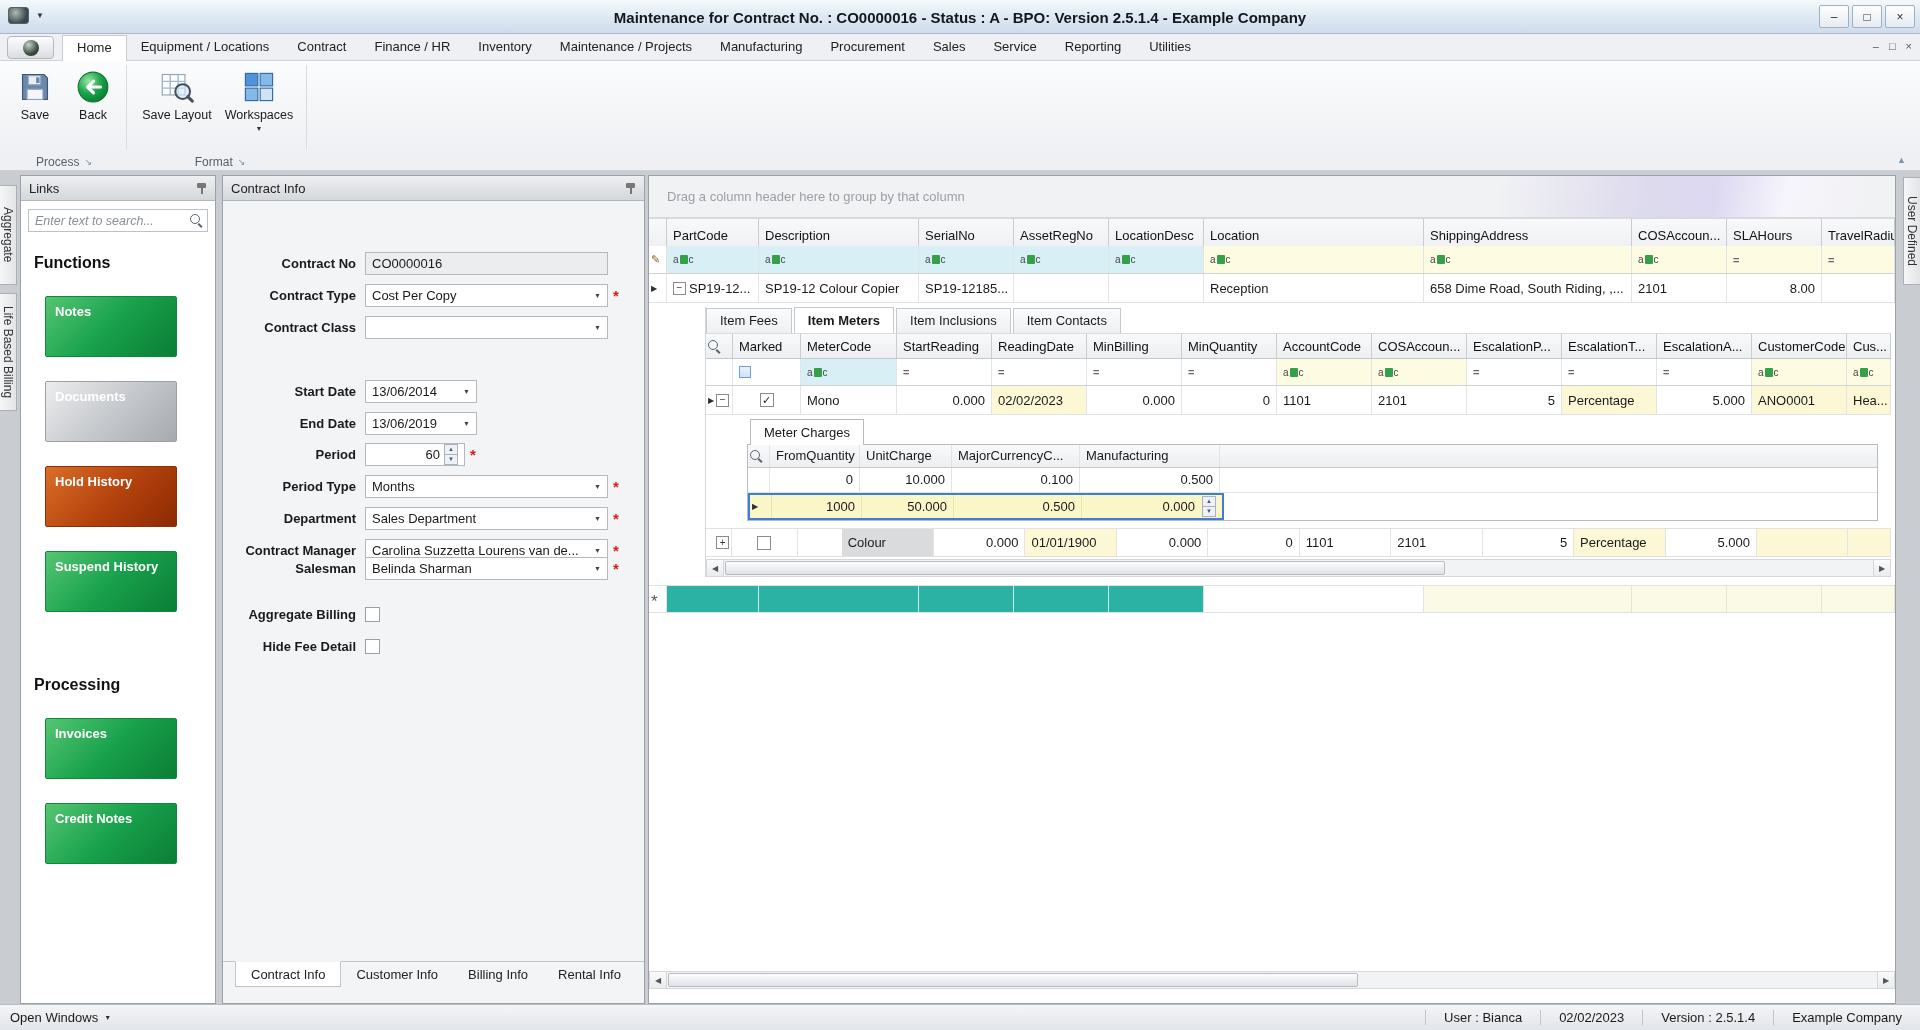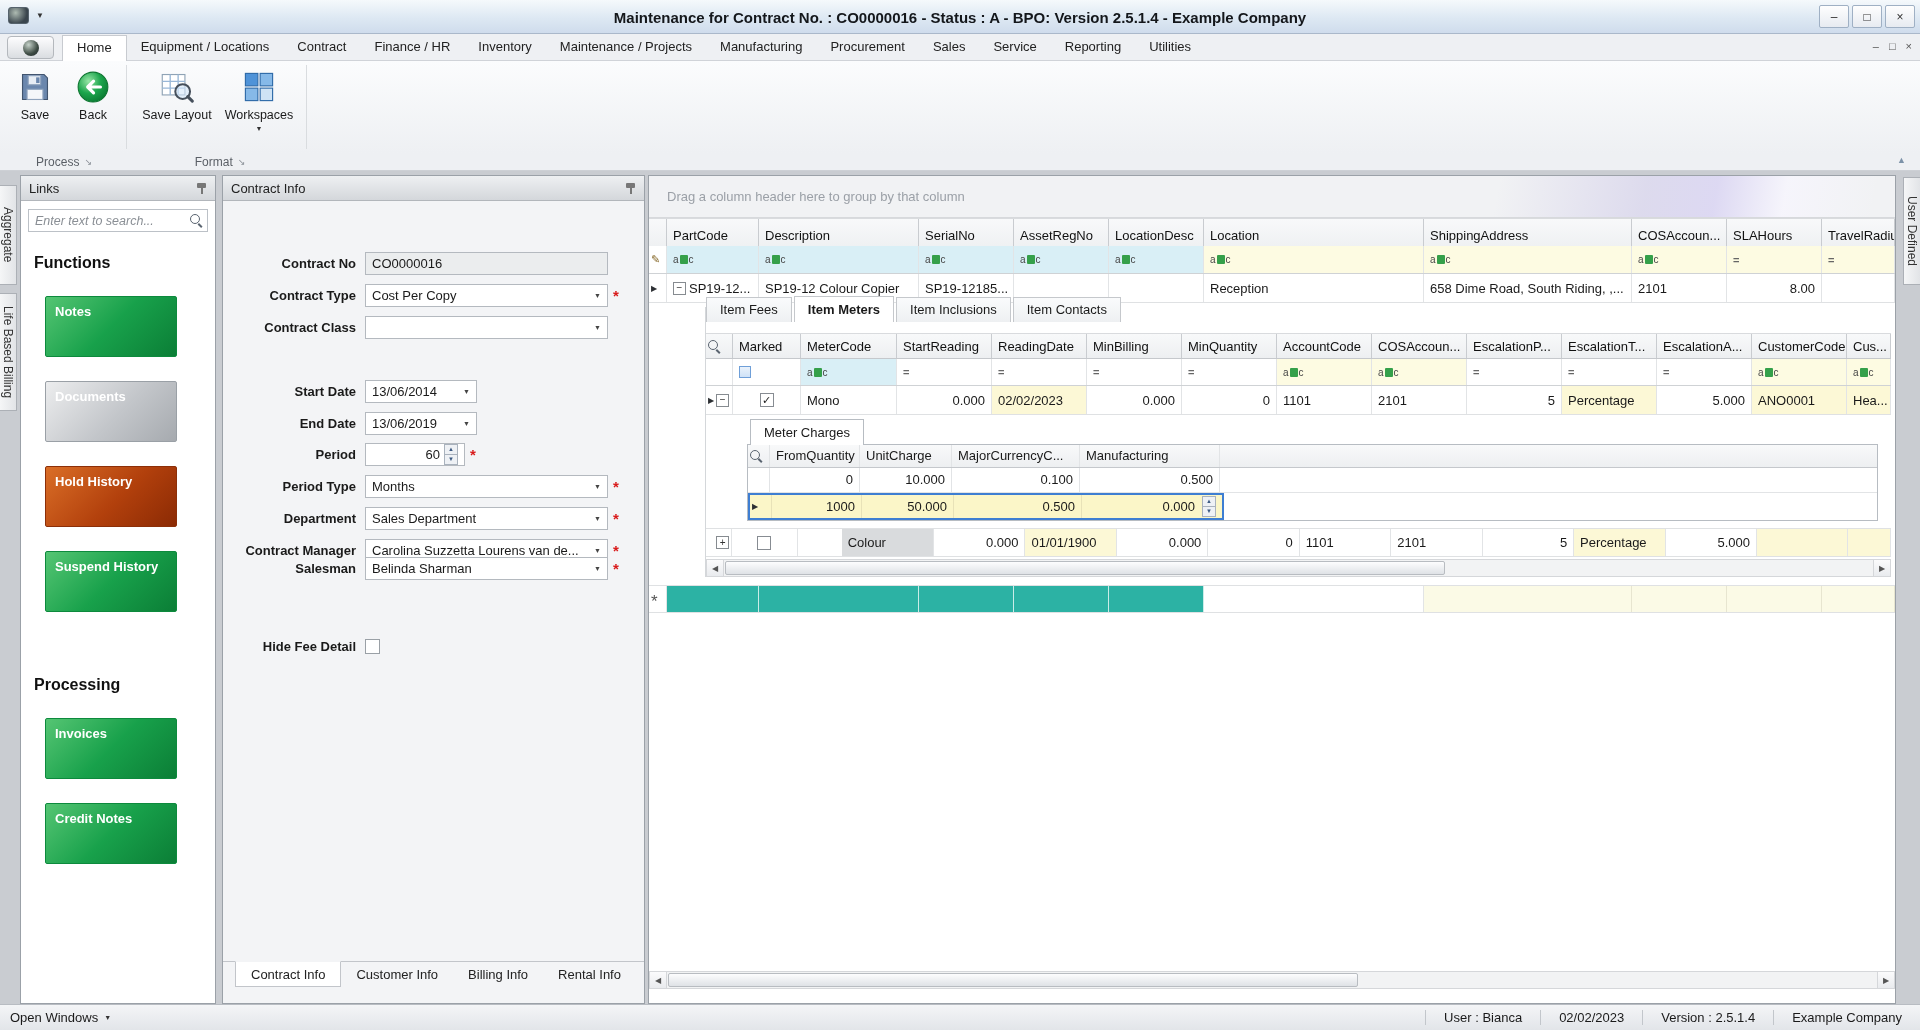--- a/index.html
+++ b/index.html
@@ -132,21 +132,21 @@
   .cb { width:14px; height:14px; border:1px solid #878c92; background:#fff; display:inline-flex;
     align-items:center; justify-content:center; font-size:11px; color:#1a1a1a; flex:none; }
   .f-abc { display:inline-flex; align-items:center; flex:none; }
   .f-abc::before { content:"a"; font-size:10px; color:#444; }
   .f-abc::after { content:"c"; font-size:10px; color:#444; }
   .f-abc b { width:8px; height:9px; background:#35a04a; border-radius:1px; display:inline-block; margin:0 1px; }
   .f-eq { font-size:11px; color:#666; font-weight:bold; }
   .pencil { font-size:11px; color:#8a6d2f; }
   .newstar { font-size:17px; color:#555; line-height:10px; padding-top:6px; }
 
-  .itabs { position:absolute; left:57px; top:120px; height:26px; display:flex; align-items:flex-end; }
+  .itabs { position:absolute; left:57px; top:131px; height:26px; display:flex; align-items:flex-end; }
   .itab { border:1px solid #c5c8cc; border-bottom:none; background:linear-gradient(#fafbfc,#eef0f2);
     padding:0 13px; line-height:24px; margin-right:2px; font-size:13px; }
   .itab.active { background:#fff; font-weight:bold; line-height:25px; }
   .detail-edge { position:absolute; left:56px; top:131px; height:270px; width:0; border-left:1px solid #d4d7da; }
 
   .charges-box { position:absolute; left:98px; top:268px; width:1131px; height:77px;
     border:1px solid #b7bcc2; background:#fff; display:flex; flex-direction:column; }
   .crow { display:flex; border-bottom:1px solid #e2e4e6; }
   .chead { background:linear-gradient(#f8f9fa,#edeff1); border-bottom:1px solid #c5c8cc; height:23px; }
   .cfill { flex:1; border-right:none; }
@@ -374,20 +374,24 @@
       </div>
       <span class="req">*</span>
     </div>
     <div class="frow" style="top:380px;">
       <span class="flabel">Salesman</span>
       <div class="fctrl w-wide">
         <span>Belinda Sharman</span>
         <span class="dda">▼</span>
       </div>
       <span class="req">*</span>
+    </div>
+    <div class="frow" style="top:426px;">
+      <span class="flabel">Aggregate Billing</span>
+      <span class="fcheck"></span>
     </div>
     <div class="frow" style="top:458px;">
       <span class="flabel">Hide Fee Detail</span>
       <span class="fcheck"></span>
     </div>
 
     <div class="ctabs">
       <span class="ctab active">Contract Info</span>
       <span class="ctab">Customer Info</span>
       <span class="ctab">Billing Info</span>

